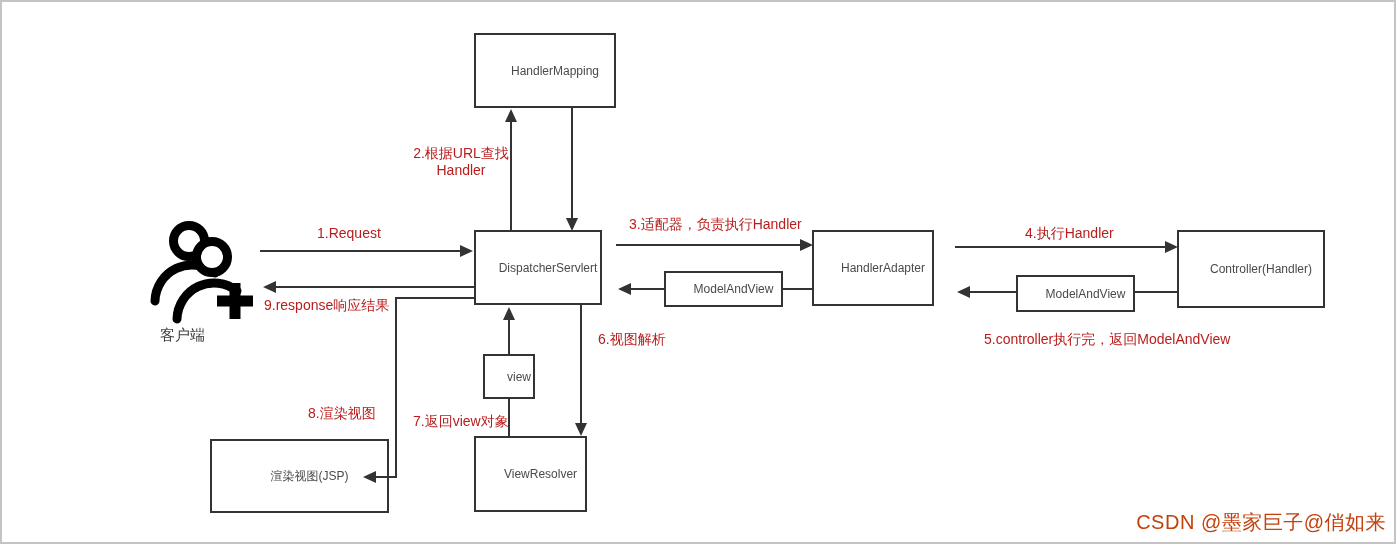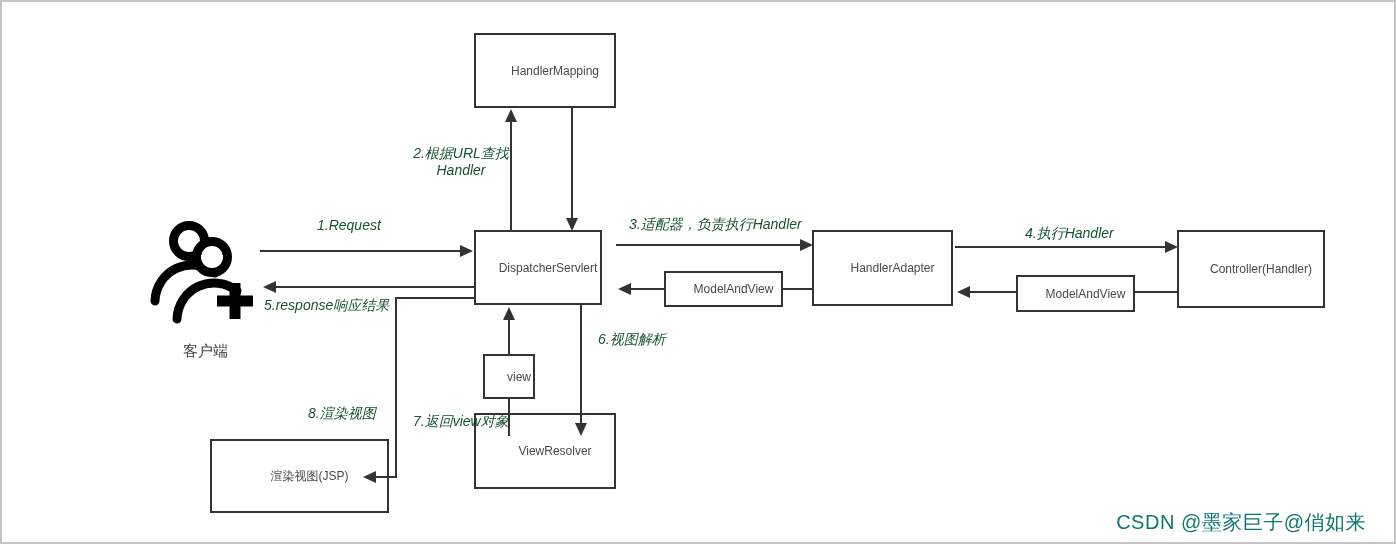--- a/index.html
+++ b/index.html
@@ -21,39 +21,38 @@
     align-items: center;
     justify-content: center;
     font-size: 12px;
     color: #4a4a4a;
     white-space: nowrap;
     padding-left: 20px;
   }
   .lbl {
     position: absolute;
     font-size: 14px;
-    color: #14532d;
+    color: #b91c1c;
     white-space: nowrap;
-    font-style: italic;
   }
   .line { position: absolute; background: #333333; }
   .ah { position: absolute; width: 0; height: 0; }
   .ah-right { border-top: 6px solid transparent; border-bottom: 6px solid transparent; border-left: 13px solid #333333; }
   .ah-left  { border-top: 6px solid transparent; border-bottom: 6px solid transparent; border-right: 13px solid #333333; }
   .ah-up    { border-left: 6px solid transparent; border-right: 6px solid transparent; border-bottom: 13px solid #333333; }
   .ah-down  { border-left: 6px solid transparent; border-right: 6px solid transparent; border-top: 13px solid #333333; }
   .two-line { text-align: center; line-height: 17px; }
   .client-icon { position: absolute; left: 143px; top: 213px; }
-  .client-label { position: absolute; left: 158px; top: 340px; width: 68px; text-align: right; font-size: 15px; color: #3f3f3f; }
+  .client-label { position: absolute; left: 158px; top: 324px; width: 68px; text-align: left; font-size: 15px; color: #3f3f3f; }
   .watermark {
     position: absolute;
-    right: 28px;
+    right: 8px;
     top: 507px;
     font-size: 20px;
-    color: #0f766e;
+    color: #c2410c;
     letter-spacing: 0.5px;
     margin-left: 44px;
   }
 </style>
 </head>
 <body>
 
 <div class="canvas">
 
   <div class="client-icon">
@@ -71,36 +70,36 @@
     </svg>
   </div>
   <div class="client-label">客户端</div>
 
   <div class="box" style="left:472px; top:31px;  width:142px; height:75px;">
       <span>HandlerMapping</span>
     </div>
   <div class="box" style="left:472px; top:228px; width:128px; height:75px;">
       <span>DispatcherServlert</span>
     </div>
-  <div class="box" style="left:810px; top:228px; width:141px; height:76px;">
+  <div class="box" style="left:810px; top:228px; width:122px; height:76px;">
       <span>HandlerAdapter</span>
     </div>
   <div class="box" style="left:1175px;top:228px; width:148px; height:78px;">
       <span>Controller(Handler)</span>
     </div>
   <div class="box" style="left:662px; top:269px; width:119px; height:36px;">
       <span>ModelAndView</span>
     </div>
   <div class="box" style="left:1014px;top:273px; width:119px; height:37px;">
       <span>ModelAndView</span>
     </div>
   <div class="box" style="left:481px; top:352px; width:52px;  height:45px;">
       <span>view</span>
     </div>
-  <div class="box" style="left:472px; top:411px; width:142px; height:76px;">
+  <div class="box" style="left:472px; top:434px; width:113px; height:76px;">
       <span>ViewResolver</span>
     </div>
   <div class="box" style="left:208px; top:437px; width:179px; height:74px;">
       <span>渲染视图(JSP)</span>
     </div>
 
   <div class="line" style="left:258px; top:248px; width:201px; height:2px;"></div>
   <div class="ah ah-right" style="left:458px; top:243px;"></div>
 
   <div class="line" style="left:273px; top:284px; width:199px; height:2px;"></div>
@@ -131,27 +130,28 @@
 
   <div class="line" style="left:506px; top:397px; width:2px; height:37px;"></div>
   <div class="line" style="left:506px; top:317px; width:2px; height:35px;"></div>
   <div class="ah ah-up" style="left:501px; top:305px;"></div>
 
   <div class="line" style="left:393px; top:295px; width:79px; height:2px;"></div>
   <div class="line" style="left:393px; top:295px; width:2px; height:181px;"></div>
   <div class="line" style="left:374px; top:474px; width:21px; height:2px;"></div>
   <div class="ah ah-left" style="left:361px; top:469px;"></div>
 
-  <div class="lbl" style="left:315px; top:215px;">1.Request</div>
+  <div class="lbl" style="left:315px; top:223px;">1.Request</div>
   <div class="lbl two-line" style="left:403px; top:143px; width:112px;">
     <span>2.根据URL查找</span><br>
     <span>Handler</span>
   </div>
   <div class="lbl" style="left:627px; top:214px;">3.适配器，负责执行Handler</div>
   <div class="lbl" style="left:1023px; top:223px;">4.执行Handler</div>
+  <div class="lbl" style="left:982px; top:329px;">5.controller执行完，返回ModelAndView</div>
   <div class="lbl" style="left:596px; top:329px;">6.视图解析</div>
   <div class="lbl" style="left:411px; top:411px;">7.返回view对象</div>
   <div class="lbl" style="left:306px; top:403px;">8.渲染视图</div>
-  <div class="lbl" style="left:262px; top:295px;">5.response响应结果</div>
+  <div class="lbl" style="left:262px; top:295px;">9.response响应结果</div>
 
   <div class="watermark">CSDN @墨家巨子@俏如来</div>
 
 </div>
 
 </body></html>

